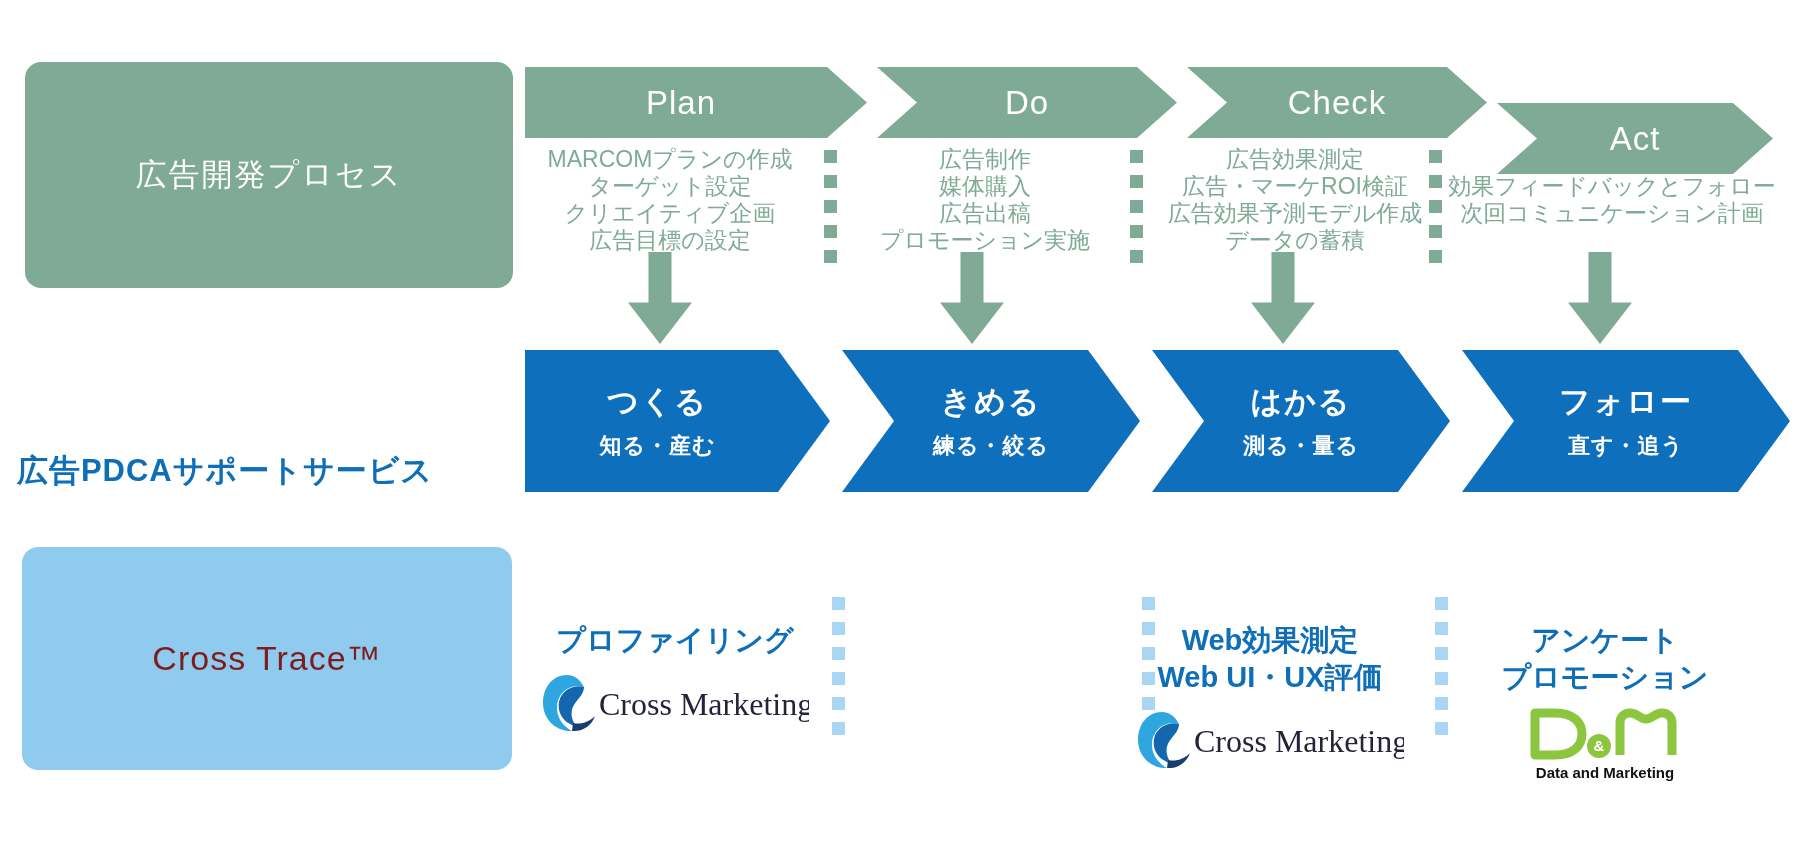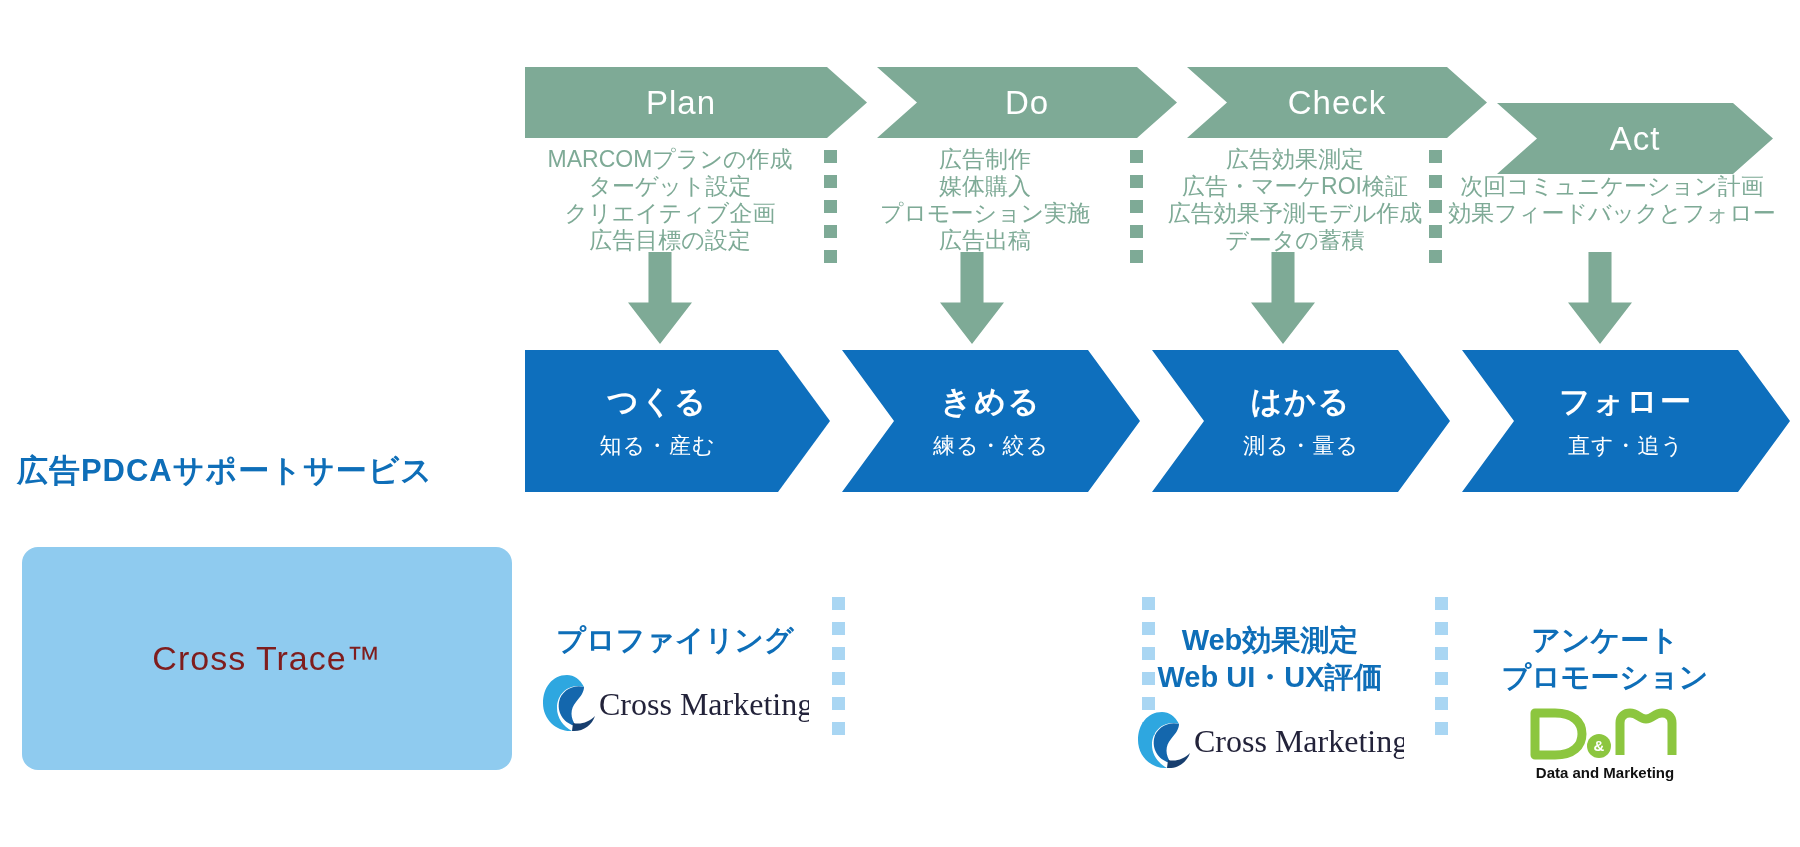--- a/index.html
+++ b/index.html
@@ -59,41 +59,44 @@
   .da1{left:628px;} .da2{left:940px;} .da3{left:1251px;} .da4{left:1568px;}
   
   .bchev{
     position:absolute;top:350px;height:142px;background:#0E6FBD;
     display:flex;flex-direction:column;align-items:center;justify-content:center;
     color:#ffffff;text-align:center;
   }
   .bchev.first{clip-path:polygon(0 0,calc(100% - 52px) 0,100% 50%,calc(100% - 52px) 100%,0 100%);padding-right:40px;box-sizing:border-box;}
   .bchev.mid{clip-path:polygon(0 0,calc(100% - 52px) 0,100% 50%,calc(100% - 52px) 100%,0 100%,52px 50%);}
   .bchev .t{font-size:31px;font-weight:bold;letter-spacing:2px;}
-  .bchev .s{font-size:22px;font-weight:normal;margin-top:8px;letter-spacing:1px;}
+  .bchev .s{font-size:22px;font-weight:bold;margin-top:8px;letter-spacing:1px;}
   .b1{left:525px;width:305px;}
   .b2{left:842px;width:298px;}
   .b3{left:1152px;width:298px;}
   .b4{left:1462px;width:328px;}
   
   .service{
     position:absolute;top:622px;width:360px;text-align:center;
   }
   .sv1{left:495px;} .sv2{left:1090px;} .sv3{left:1425px;text-align:center;}
   .service .line{color:#0E6EB8;font-size:29px;font-weight:bold;line-height:37px;white-space:nowrap;}
   .service .logo{margin-top:10px;display:flex;justify-content:center;}
   .cm-text{font-family:"Liberation Serif","DejaVu Serif",serif;font-size:32px;fill:#23233A;}
   .dm-sub{font-family:"Liberation Sans",sans-serif;font-size:15px;font-weight:bold;fill:#111111;}
   .dm-amp{font-family:"Liberation Sans",sans-serif;font-size:15px;font-weight:bold;fill:#ffffff;}
 </style>
 </head>
 <body>
 
 <div class="canvas">
 
+  <div class="label-box box-process">
+    <span>広告開発プロセス</span>
+  </div>
 
   <div class="label-pdca">
     <span>広告PDCAサポートサービス</span>
   </div>
 
   <div class="label-box box-crosstrace">
     <span>Cross Trace™</span>
   </div>
 
   <div class="chev first c-plan">
@@ -111,32 +114,32 @@
 
   <div class="step-items si-plan">
     <div>MARCOMプランの作成</div>
     <div>ターゲット設定</div>
     <div>クリエイティブ企画</div>
     <div>広告目標の設定</div>
   </div>
   <div class="step-items si-do">
     <div>広告制作</div>
     <div>媒体購入</div>
+    <div>広告出稿</div>
     <div>プロモーション実施</div>
-    <div>広告出稿</div>
   </div>
   <div class="step-items si-check">
     <div>広告効果測定</div>
     <div>広告・マーケROI検証</div>
     <div>広告効果予測モデル作成</div>
     <div>データの蓄積</div>
   </div>
   <div class="step-items si-act">
+    <div>効果フィードバックとフォロー</div>
     <div>次回コミュニケーション計画</div>
-    <div>効果フィードバックとフォロー</div>
   </div>
 
   <div class="vdash green gd1"></div>
   <div class="vdash green gd2"></div>
   <div class="vdash green gd3"></div>
 
   <div class="down-arrow da1"></div>
   <div class="down-arrow da2"></div>
   <div class="down-arrow da3"></div>
   <div class="down-arrow da4"></div>

